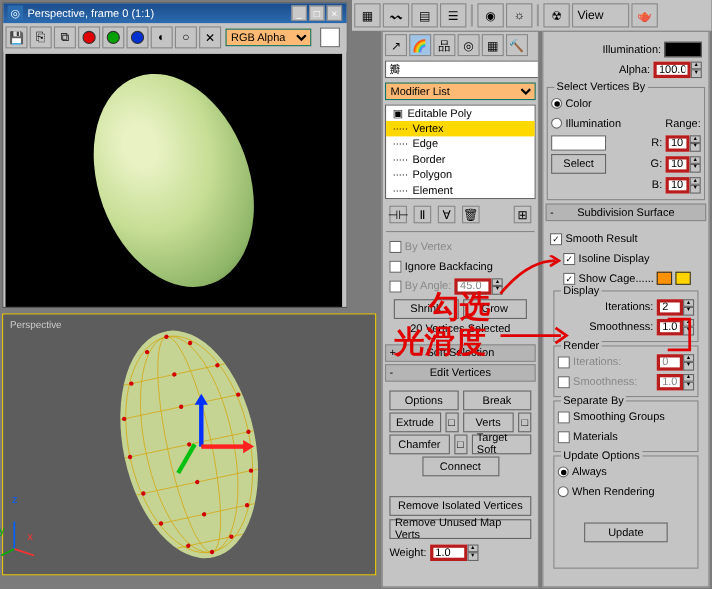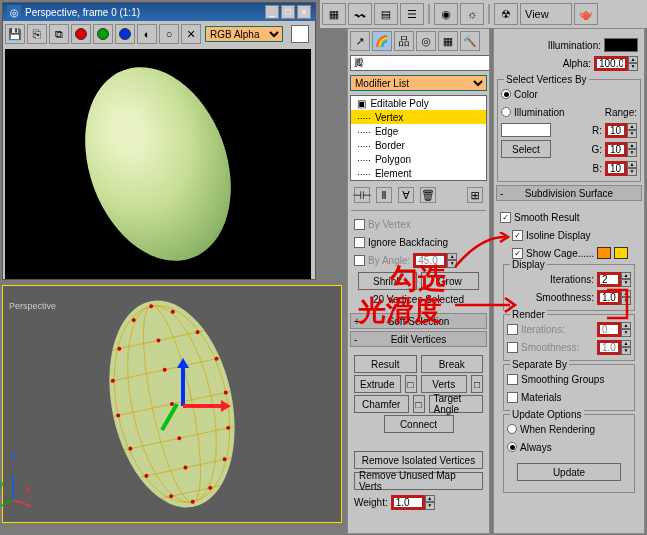--- a/index.html
+++ b/index.html
@@ -52,21 +52,21 @@
 .fieldset { border: 1px solid #888; margin: 3px; padding: 4px 3px 3px; position: relative; }
 .fieldset > .legend { position: absolute; top: -6px; left: 6px; background: #c4c4c4; padding: 0 2px; font-size: 10px; }
 .swatch { width: 14px; height: 12px; border: 1px solid #333; }
 .mid-toolbar2 { display: flex; gap: 4px; padding: 2px 4px; }
 .btn2 { flex:1; }
 .selinfo { text-align: center; font-size: 10px; padding: 2px; }
 .annot { position:absolute; color:#e00000; font-size:28px; font-family: "KaiTi","SimSun",serif; pointer-events:none; font-weight:bold; }
 .annot-arrow { position:absolute; width:50px; height:50px; pointer-events:none; }
 .small-label { font-size: 10px; }
 select.sel { appearance: auto; }
-.vp-label { position: absolute; top: 4px; left: 6px; color: #ccc; font-size: 9px; margin-top: 11px; }
+.vp-label { position: absolute; top: 4px; left: 6px; color: #ccc; font-size: 9px; }
 </style>
 </head>
 <body>
 
 <div class="render-window">
   <div class="titlebar">
     <span style="width:14px;height:14px;background:#2b6bb0;display:inline-flex;align-items:center;justify-content:center;margin-right:4px;">◎</span>
     <span>Perspective, frame 0 (1:1)</span>
     <div class="sysicons">
       <span>_</span>
@@ -234,33 +234,33 @@
       <span class="sign">+</span>
       <span>Soft Selection</span>
     </div>
   <div class="rollout-title">
       <span class="sign">-</span>
       <span>Edit Vertices</span>
     </div>
 
   <div class="sec">
     <div class="row" style="gap:4px;">
-      <div class="btn" style="flex:1">Result</div>
+      <div class="btn" style="flex:1">Options</div>
       <div class="btn" style="flex:1">Break</div>
     </div>
     <div class="row" style="gap:4px;">
       <div class="btn" style="flex:1">Extrude</div>
       <div class="btn" style="width:12px">□</div>
       <div class="btn" style="flex:1">Verts</div>
       <div class="btn" style="width:12px">□</div>
     </div>
     <div class="row" style="gap:4px;">
       <div class="btn" style="flex:1">Chamfer</div>
       <div class="btn" style="width:12px">□</div>
-      <div class="btn" style="flex:1">Target Angle</div>
+      <div class="btn" style="flex:1">Target Soft</div>
     </div>
     <div class="row">
         <div class="btn" style="margin:0 auto;width:70px">Connect</div>
       </div>
     <div class="btn" style="width:100%;margin-top:18px;">Remove Isolated Vertices</div>
     <div class="btn" style="width:100%;margin-top:3px;">Remove Unused Map Verts</div>
     <div class="row" style="margin-top:4px;">
       <span class="small-label">Weight:</span>
       <div class="spin">
           <input value="1.0" style="">
@@ -412,31 +412,31 @@
           <span class="small-label">Smoothing Groups</span>
         </div>
       <div class="row">
           <span class="chk"></span>
           <span class="small-label">Materials</span>
         </div>
     </div>
     <div class="fieldset">
       <span class="legend">Update Options</span>
       <div class="row">
-          <span class="radio"></span>
-          <span class="small-label">When Rendering</span>
-        </div>
-      <div class="row">
           <span class="radio">
             <span class="dot"></span>
           </span>
           <span class="small-label">Always</span>
         </div>
       <div class="row">
-          <div class="btn" style="margin:6px auto;width:104px">Update</div>
+          <span class="radio"></span>
+          <span class="small-label">When Rendering</span>
+        </div>
+      <div class="row">
+          <div class="btn" style="margin:18px auto;width:76px">Update</div>
         </div>
     </div>
   </div>
 </div>
 
 <div class="annot" style="top:260px;left:390px">勾选</div>
 <div class="annot" style="top:292px;left:358px">光滑度</div>
 <svg class="annot-arrow" style="top:232px;left:450px;width:60px;height:40px">
   <path d="M5 35 Q 30 5 55 5" stroke="#e00000" stroke-width="2.5" fill="none"></path>
   <path d="M50 0 L58 5 L50 10" stroke="#e00000" stroke-width="2.5" fill="none"></path>

